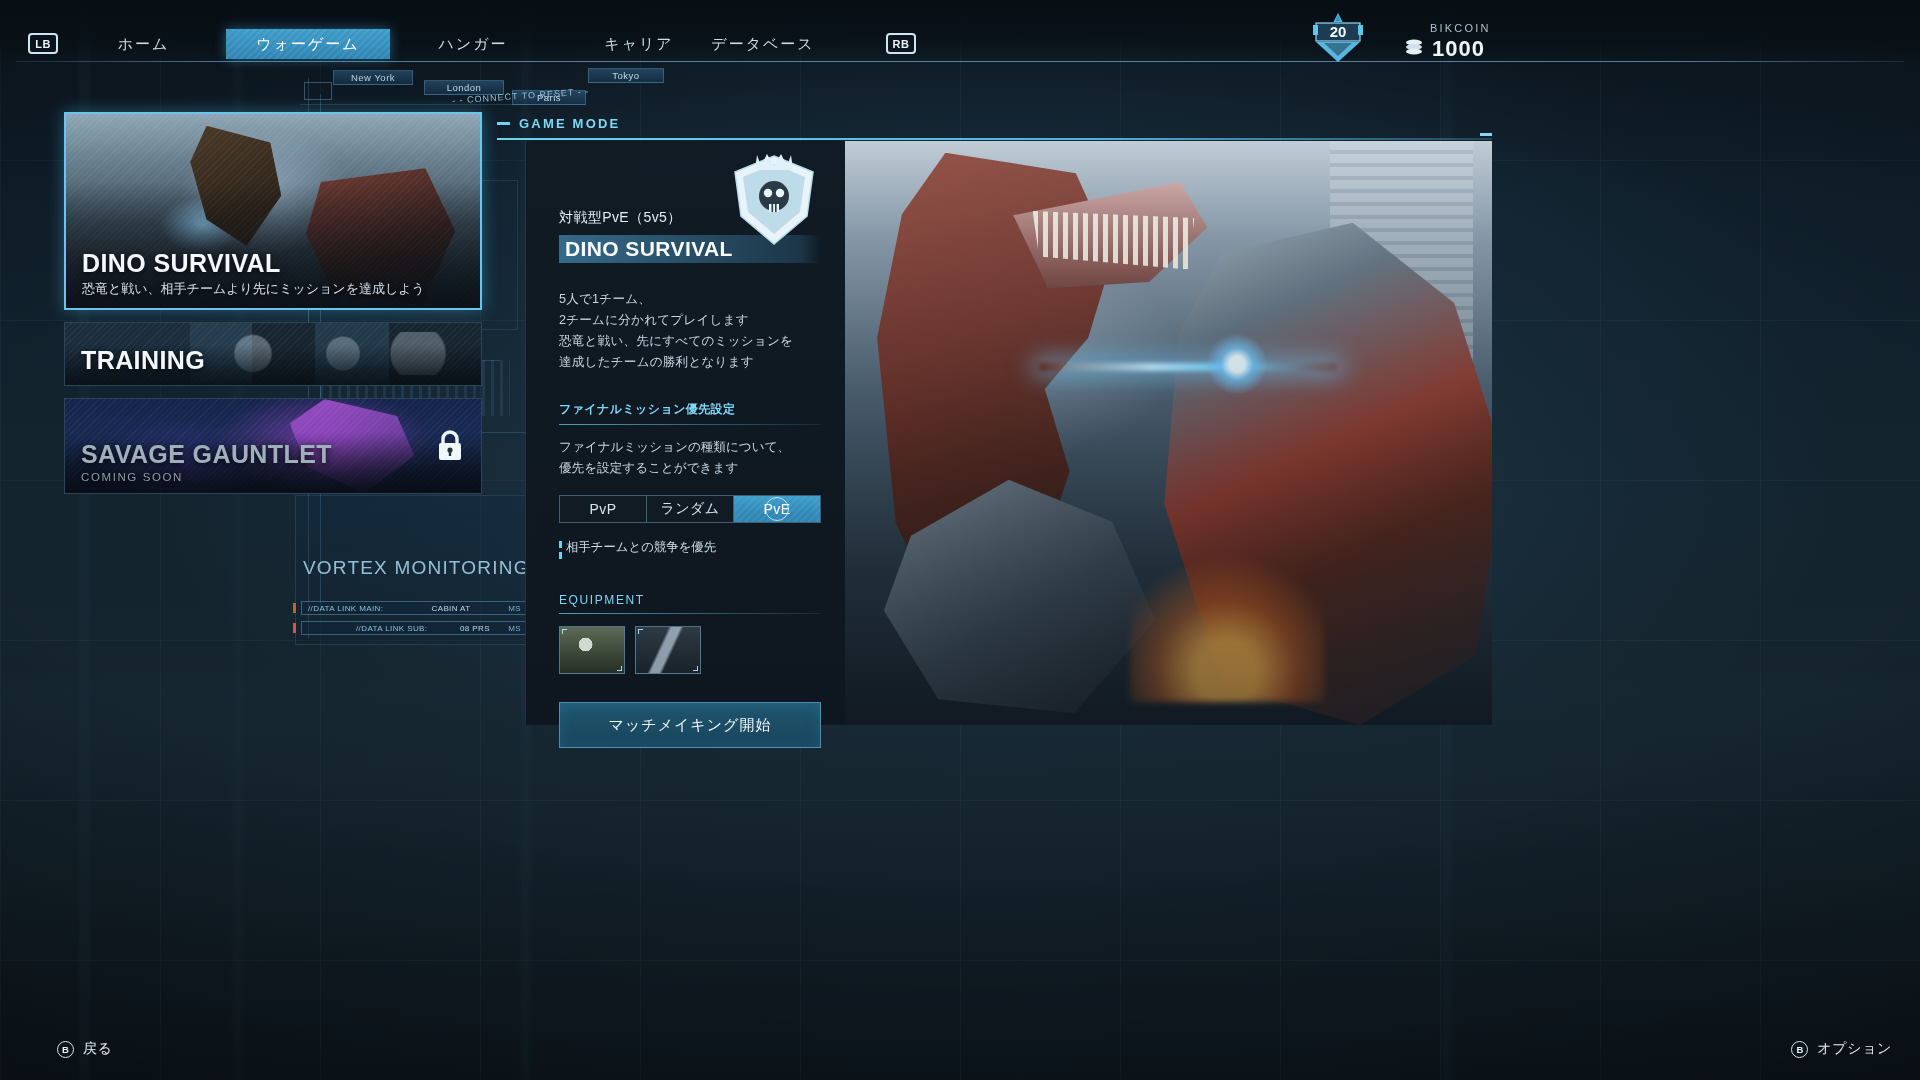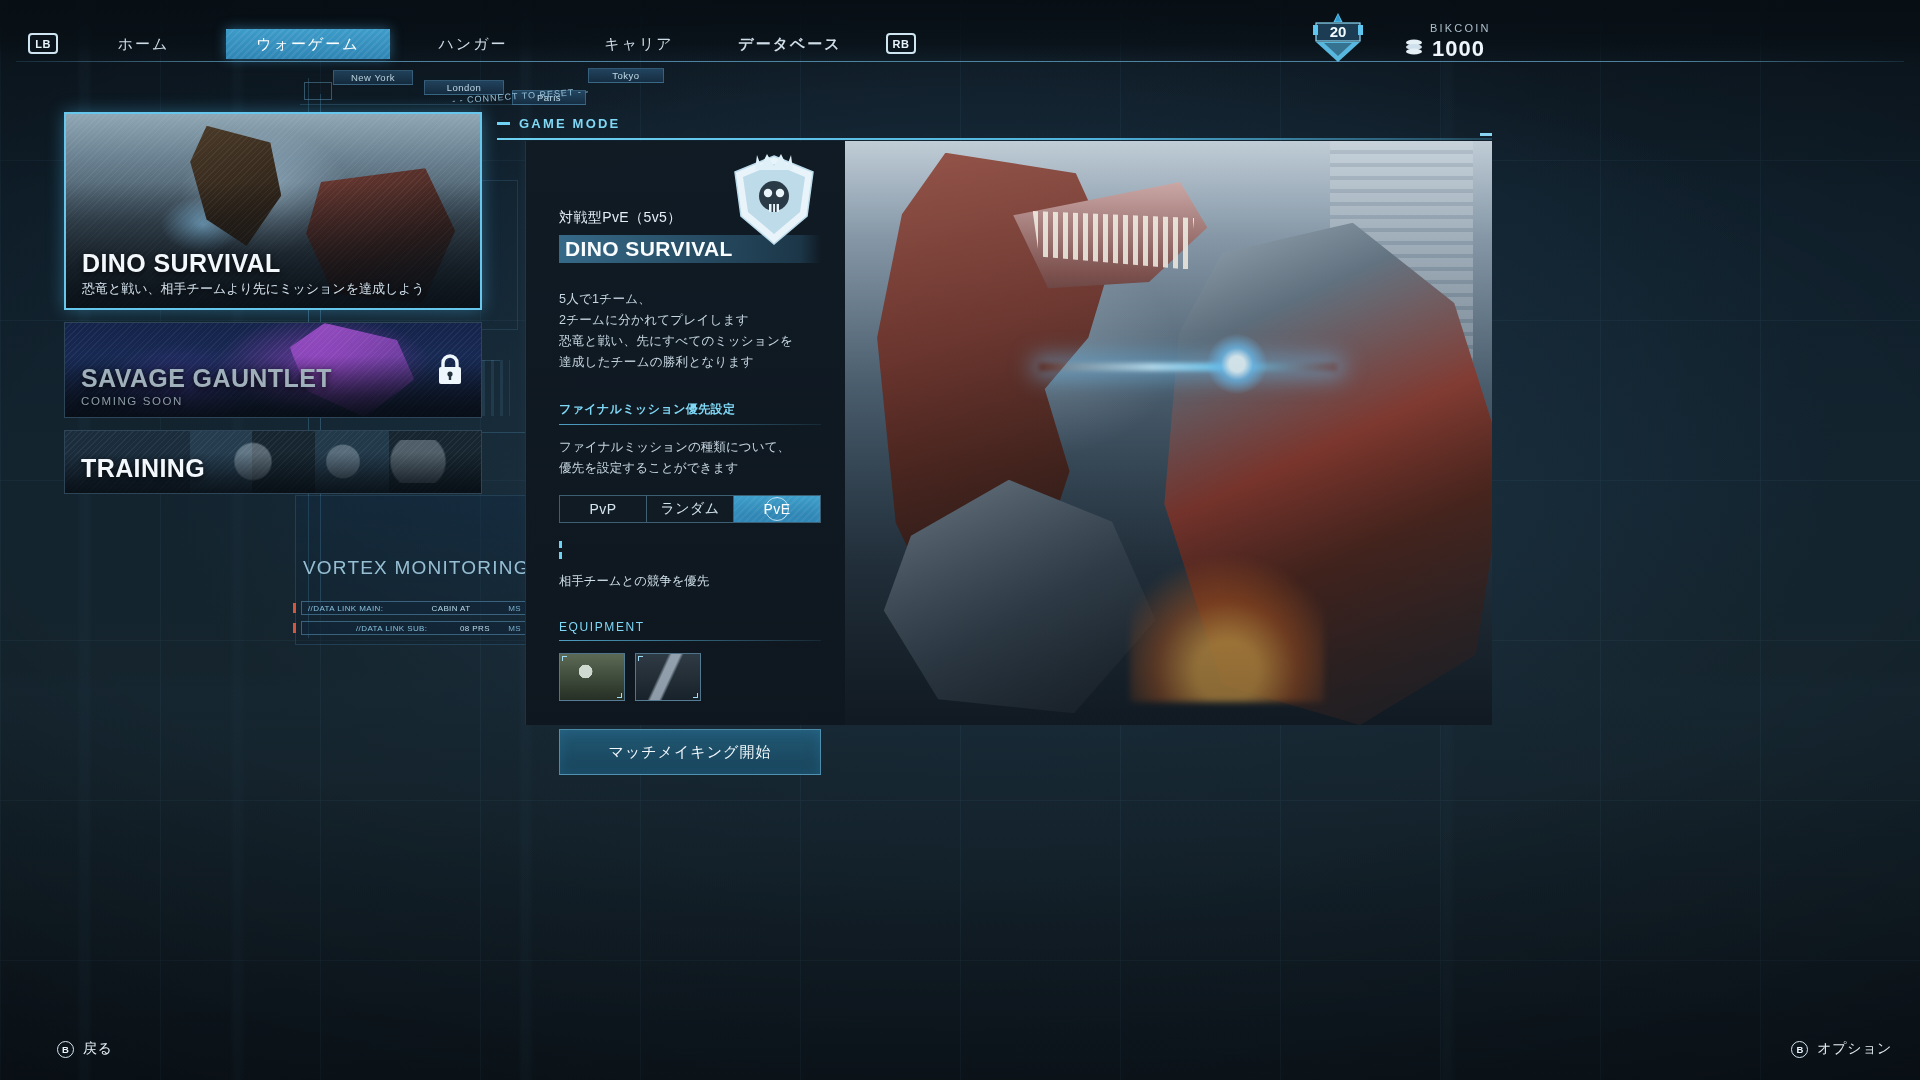--- a/index.html
+++ b/index.html
@@ -215,21 +215,21 @@
       linear-gradient(180deg,#3e9ec9,#2b7fae);
     color:#fff; box-shadow:0 0 10px rgba(70,165,215,.5) inset;
     position:relative;
   }
   .tgl.sel:after{
     content:""; position:absolute; width:22px; height:22px; border:1px solid rgba(220,245,255,.8);
     border-radius:50%;
   }
   .tgl.sel span { position:relative; z-index:2; }
 
-  #tgl-note { margin-top:16px; display:flex; gap:10px; align-items:flex-start;flex-direction:column; }
+  #tgl-note { margin-top:16px; display:flex; gap:4px; align-items:flex-start; }
   #tgl-note .ticks { width:3px; margin-top:2px; }
   #tgl-note .ticks i { display:block; width:3px; height:7px; background:#6fd2f3; margin-bottom:4px; }
   #tgl-note span { font-size:12.4px; color:#cfdfea; }
 
   #equip-h { margin-top:30px; font-size:12px; font-weight:normal; color:#7fd8f6; letter-spacing:1.6px; }
   #equip-line { margin-top:6px; width:262px; height:1px; background:linear-gradient(90deg,#4e9fc4,rgba(78,159,196,.12)); }
   #equip-row { margin-top:12px; display:flex; gap:10px; }
   .eqslot {
     width:66px; height:48px; border:1px solid rgba(130,190,225,.5);
     position:relative; overflow:hidden;
@@ -381,21 +381,21 @@
 
 <div id="topbar">
   <div class="rule"></div>
 
   <div class="bumper" id="lb">LB</div>
 
   <div class="navitem" style="left:96px; width:95px;">ホーム</div>
   <div class="navitem active" style="left:226px; width:164px;">ウォーゲーム</div>
   <div class="navitem" style="left:424px; width:98px;">ハンガー</div>
   <div class="navitem" style="left:594px; width:90px;">キャリア</div>
-  <div class="navitem" style="left:735px; width:110px;font-weight:bold;">データベース</div>
+  <div class="navitem" style="left:708px; width:110px;">データベース</div>
 
   <div class="bumper" id="rb">RB</div>
 
   <div id="levelbadge">
     <svg width="62" height="52" viewBox="0 0 62 52">
       <polygon points="31,1 35.5,10 26.5,10" fill="#5fc6ef"></polygon>
       <polygon points="31,2 34,9.5 28,9.5" fill="#2f9ad0"></polygon>
       <rect x="9" y="11" width="44" height="18" fill="#1b3c52" stroke="#8fd9f5" stroke-width="1.2"></rect>
       <rect x="6" y="13" width="5" height="10" fill="#5fc6ef"></rect>
       <rect x="51" y="13" width="5" height="10" fill="#5fc6ef"></rect>
@@ -426,44 +426,44 @@
 
     <div class="art art-dino"></div>
     <div class="hatch"></div>
     <div class="shade"></div>
     <div class="txt">
       <div class="ttl">DINO SURVIVAL</div>
       <div class="sub">恐竜と戦い、相手チームより先にミッションを達成しよう</div>
     </div>
   </div>
 
+  <div class="card" id="card-training">
+    <div class="art art-training"></div>
+    <div class="hatch"></div>
+    <div class="shade"></div>
+    <div class="txt">
+      <div class="ttl">TRAINING</div>
+    </div>
+  </div>
+
   <div class="card dim" id="card-savage">
     <div class="art art-savage"></div>
     <div class="hatch"></div>
     <div class="shade"></div>
     <div class="lockicon">
       <svg width="30" height="34" viewBox="0 0 30 34">
         <path d="M8 14 V10 a7 7 0 0 1 14 0 V14" fill="none" stroke="#eef7fc" stroke-width="3.4"></path>
         <rect x="4" y="14" width="22" height="17" rx="2" fill="#eef7fc"></rect>
         <circle cx="15" cy="21" r="2.6" fill="#24323c"></circle>
         <rect x="13.8" y="21" width="2.4" height="6" fill="#24323c"></rect>
       </svg>
     </div>
     <div class="txt">
       <div class="ttl">SAVAGE GAUNTLET</div>
       <div class="sub">COMING SOON</div>
-    </div>
-  </div>
-
-  <div class="card" id="card-training">
-    <div class="art art-training"></div>
-    <div class="hatch"></div>
-    <div class="shade"></div>
-    <div class="txt">
-      <div class="ttl">TRAINING</div>
     </div>
   </div>
 
 </div>
 
 <div id="gm-header">
   <span id="gm-dash"></span>
   <span id="gm-title">GAME MODE</span>
 </div>
 <div id="gm-topline"></div>

